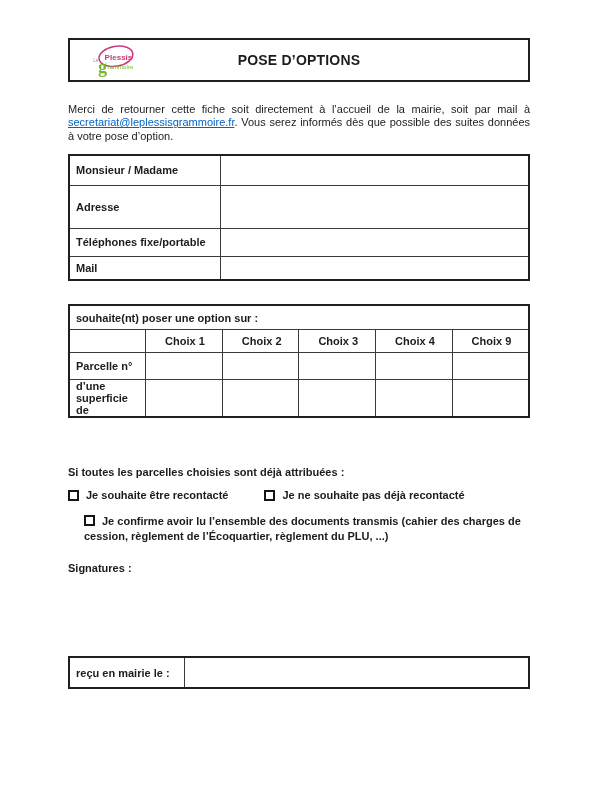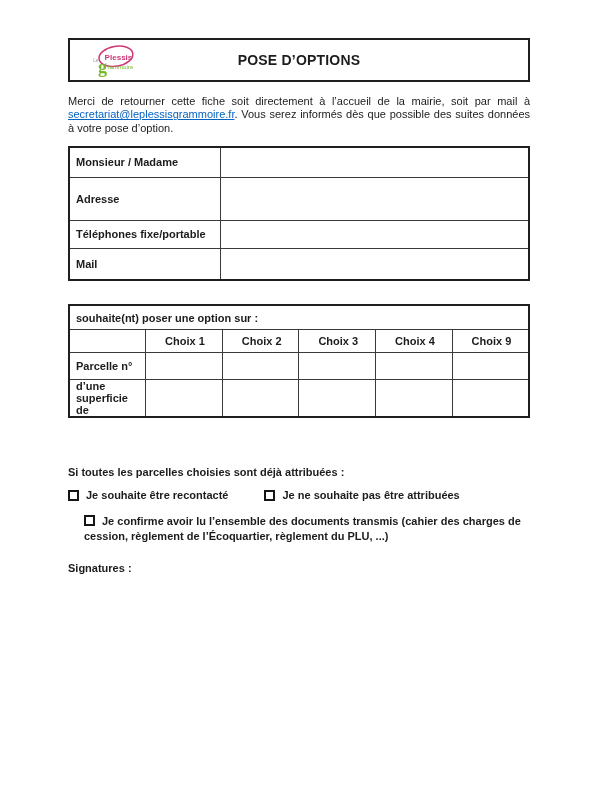--- a/index.html
+++ b/index.html
@@ -11,32 +11,32 @@
 
   
   .header-box {
     box-sizing:border-box; margin-top:38px; border:2px solid #1f1f1f;
     height:44px; display:flex; align-items:center; position:relative;
   }
   .logo { position:absolute; left:16px; top:2px; width:58px; height:38px; }
   .titles { width:100%; text-align:center; font-weight:bold; font-size:14px; line-height:19px; letter-spacing:.2px; }
 
   
-  .intro { margin-top:13px; font-size:11px; line-height:13.4px; text-align:justify; }
+  .intro { margin-top:21px; font-size:11px; line-height:13.4px; text-align:justify; }
   .mail-link { color:#0563c1; text-decoration:underline; cursor:pointer; }
 
   
   table { border-collapse:collapse; width:462px; table-layout:fixed; }
   table.frm { border:2px solid #1f1f1f; }
   table.frm td { border:1px solid #3a3a3a; font-size:11px; padding:0 4px 0 6px; vertical-align:middle; }
   td.lbl { font-weight:bold; }
 
   .contact-table { margin-top:10px; }
   .contact-table td.lbl { width:140px; }
-  .r-h30 { height:30px; } .r-h43 { height:43px; } .r-h28 { height:28px;padding-left:14px; } .r-h24 { height:32px;border-radius:9px; }
+  .r-h30 { height:30px; } .r-h43 { height:43px; } .r-h28 { height:28px;padding-left:14px; } .r-h24 { height:24px;border-radius:9px; }
 
   .options-table { margin-top:23px; }
   .options-table td.first { width:103px; }
   .caption-row td { height:23px; font-weight:bold; }
   .choix-row td { height:22px; font-weight:bold; text-align:center; padding:0; }
   .data-row td { height:26px;margin-top:42px; }
   .data-row2 td { height:22px; }
 
   
   .bold-line { font-size:11px; font-weight:bold; }
@@ -131,23 +131,31 @@
       </table>
 
     <div class="bold-line si-toutes">Si toutes les parcelles choisies sont déjà attribuées :</div>
     <div class="checkbox-row">
       <div class="cb-item">
         <span class="checkbox"></span>
         <span class="bold-line">Je souhaite être recontacté</span>
       </div>
       <div class="cb-item">
         <span class="checkbox"></span>
-        <span class="bold-line">Je ne souhaite pas être attribuées</span>
+        <span class="bold-line">Je ne souhaite pas déjà recontacté</span>
       </div>
     </div>
 
     <p class="confirm" style="margin:13px 0 0 16px;"><span class="checkbox"></span><span>Je confirme avoir lu l’ensemble des documents transmis (cahier des charges de cession, règlement de l’Écoquartier, règlement du PLU, ...)</span></p>
 
     <div class="bold-line signatures">Signatures :</div>
 
+    <table class="frm reception-table">
+      <tbody>
+          <tr class="r-h31">
+        <td class="lbl">reçu en mairie le :</td>
+        <td class="val"></td>
+      </tr>
+    </tbody>
+      </table>
 
   </div>
 </div>
 
 </body></html>

